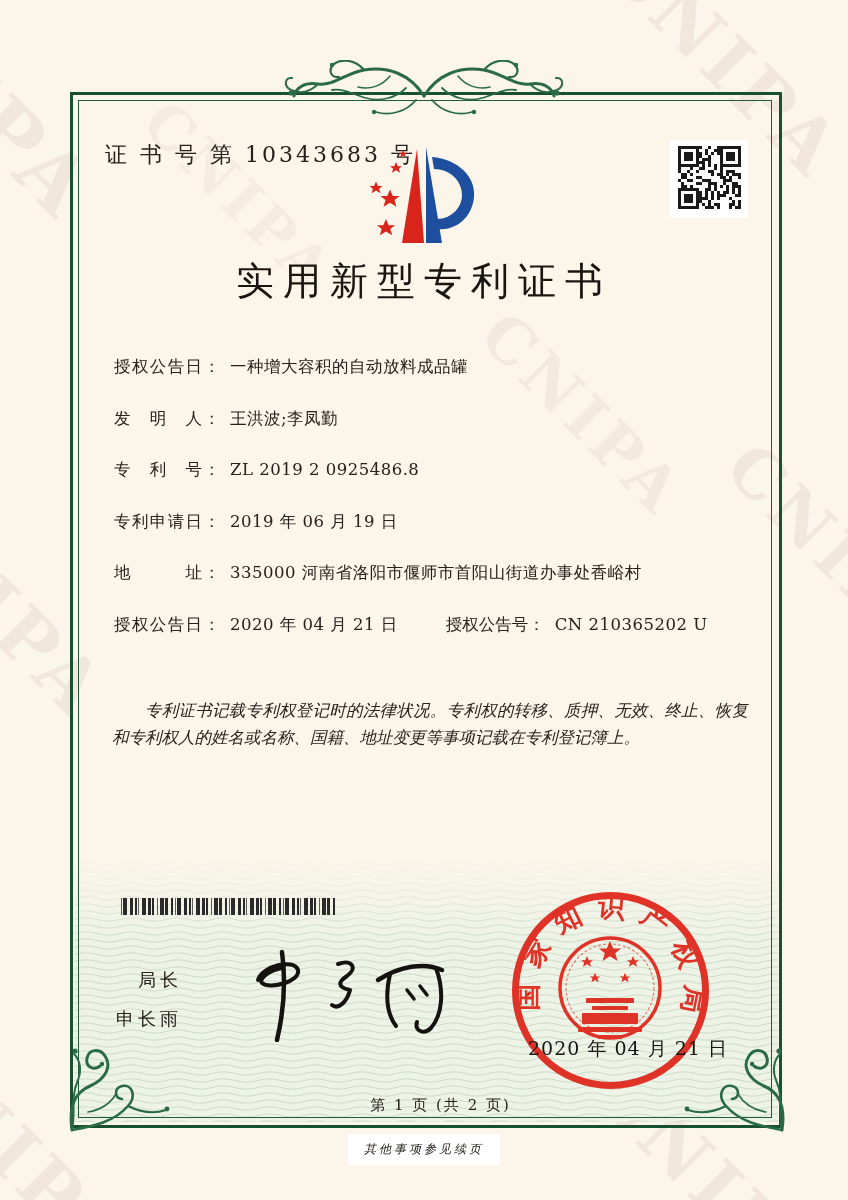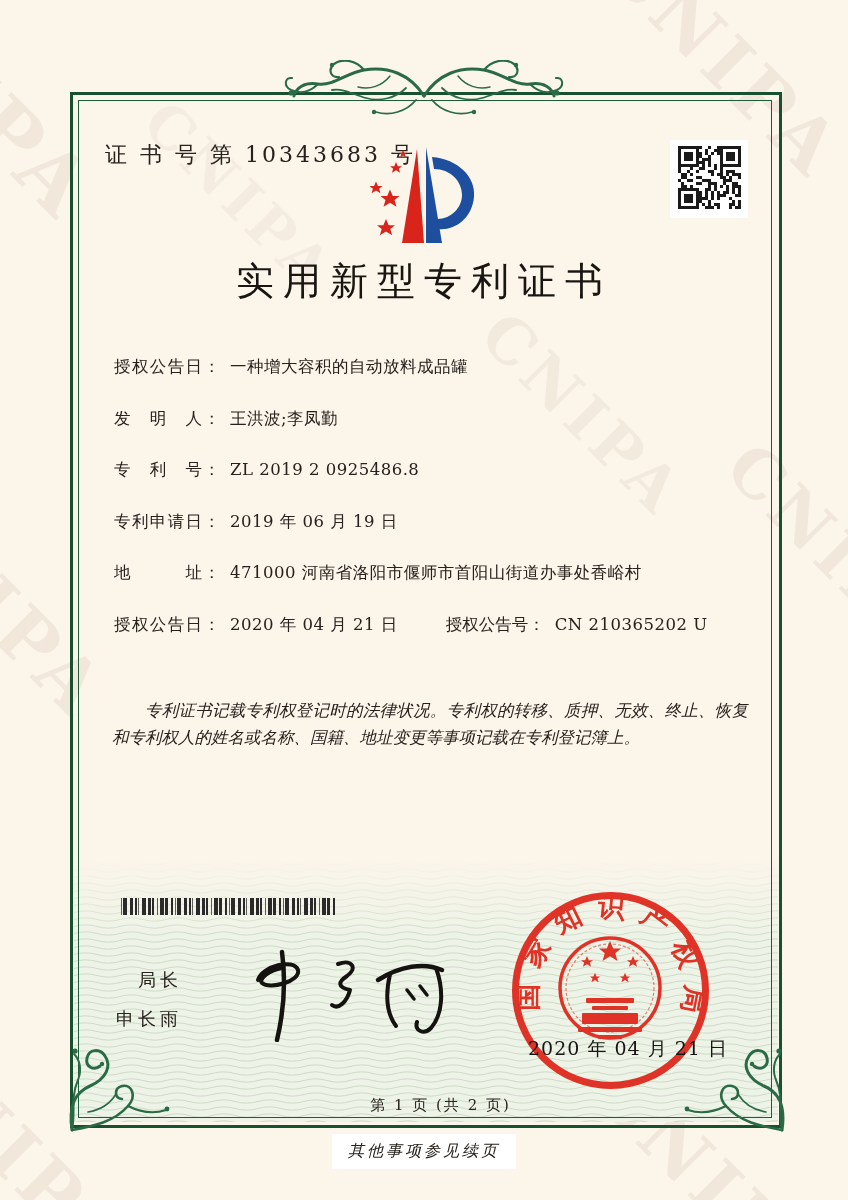--- a/index.html
+++ b/index.html
@@ -59,21 +59,21 @@
   .barcode div{background:#2a2a2a;height:100%;flex:none;}
   .officer{position:absolute;left:116px;top:968px;z-index:4;font-size:18px;letter-spacing:4px;text-align:right;}
   .officer div{margin-bottom:15px;}
   .sig{position:absolute;left:242px;top:946px;z-index:4;}
   .seal{position:absolute;left:508px;top:888px;z-index:5;opacity:.95;}
   .seal-date{position:absolute;left:528px;top:1036px;width:160px;z-index:6;
     font-size:19px;color:#171513;white-space:nowrap;letter-spacing:1px;}
   .pageno{position:absolute;left:0;right:0;top:1096px;text-align:center;z-index:4;
     font-size:15px;letter-spacing:2px;padding-left:33px;}
   .contbox{position:absolute;left:50%;transform:translateX(-50%);top:1134px;z-index:4;
-    background:#ffffff;padding:7px 16px;font-size:16px;letter-spacing:3px;font-style:italic;}
+    background:#ffffff;padding:7px 16px;font-size:12px;letter-spacing:3px;font-style:italic;}
 </style>
 </head>
 <body>
 
 <div class="wm wm1">CNIPA</div>
 <div class="wm wm2">CNIPA</div>
 <div class="wm wm3">CNIPA</div>
 <div class="wm wm4">CNIPA</div>
 <div class="wm wm5">CNIPA</div>
 <div class="wm wm6">CNIPA</div>
@@ -396,21 +396,21 @@
   <div class="frow">
     <span class="flabel">发　明　人：</span><span class="fvalue">王洪波;李凤勤</span>
   </div>
   <div class="frow">
     <span class="flabel">专　利　号：</span><span class="fvalue">ZL 2019 2 0925486.8</span>
   </div>
   <div class="frow">
     <span class="flabel">专利申请日：</span><span class="fvalue">2019 年 06 月 19 日</span>
   </div>
   <div class="frow">
-    <span class="flabel">地　　　址：</span><span class="fvalue">471000  河南省洛阳市偃师市首阳山街道办事处香峪村</span>
+    <span class="flabel">地　　　址：</span><span class="fvalue">335000  河南省洛阳市偃师市首阳山街道办事处香峪村</span>
   </div>
   <div class="frow">
     <span class="flabel">授权公告日：</span><span class="fvalue">2020 年 04 月 21 日</span><span class="fpair2">授权公告号：</span><span class="fvalue">CN 210365202 U</span>
   </div>
 </div>
 
 <div class="bodytext">
   <p>专利证书记载专利权登记时的法律状况。专利权的转移、质押、无效、终止、恢复和专利权人的姓名或名称、国籍、地址变更等事项记载在专利登记簿上。</p>
 </div>
 

